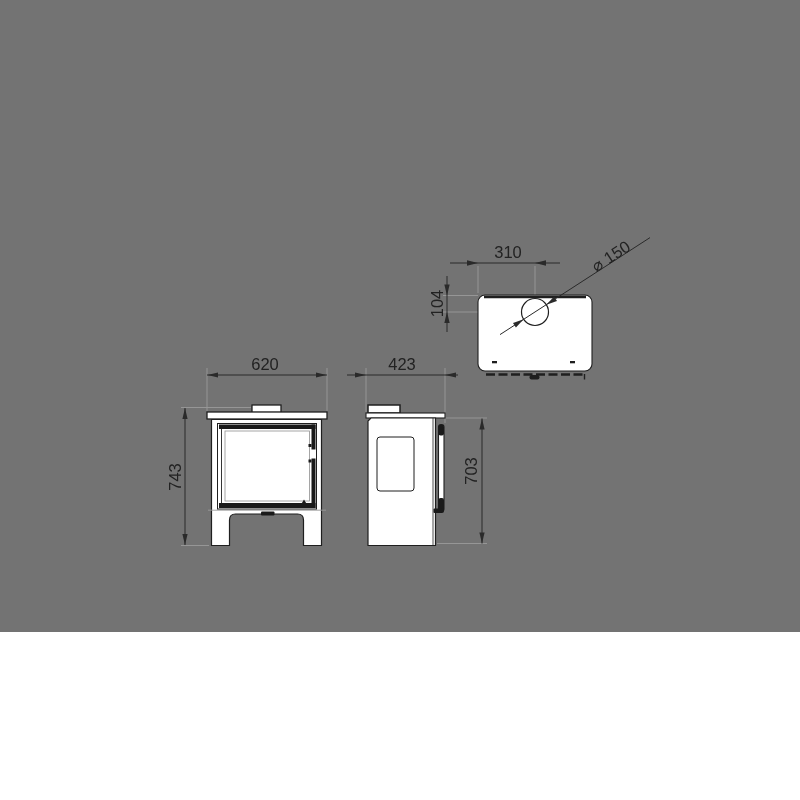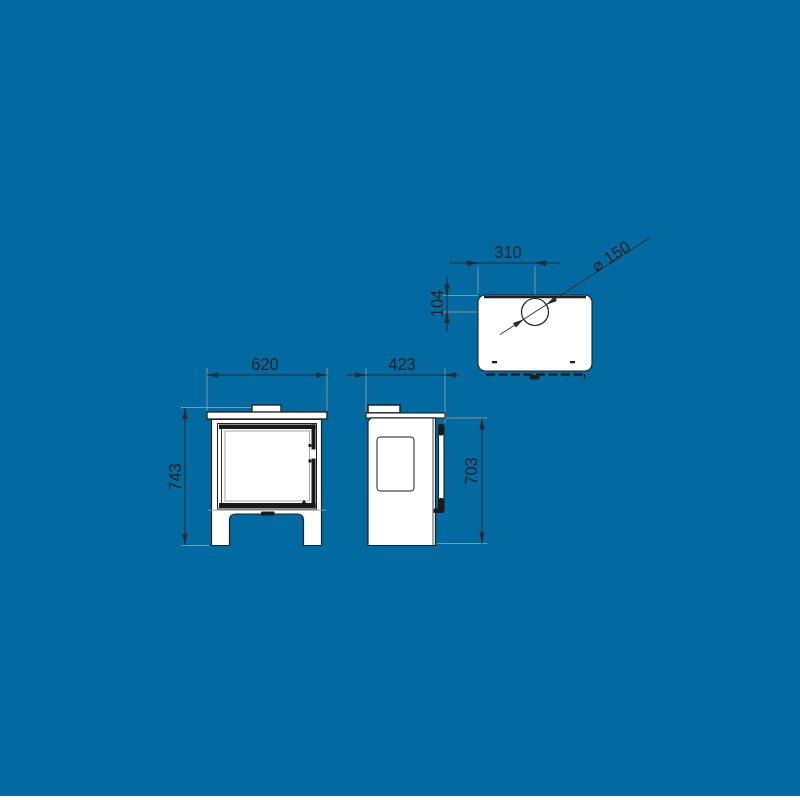--- a/index.html
+++ b/index.html
@@ -6,22 +6,22 @@
     margin: 0;
     padding: 0;
     background: #ffffff;
     width: 800px;
     height: 800px;
     font-family: "Liberation Sans", sans-serif;
   }
   .stage {
     position: relative;
     width: 800px;
-    height: 796px;
-    background: #0369a1;
+    height: 632px;
+    background: #737373;
     overflow: hidden;
   }
   svg { position: absolute; left: 0; top: 0; }
   .dim-text {
     font-family: "Liberation Sans", sans-serif;
     font-size: 16.5px;
     fill: #222222;
   }
 </style>
 </head>

